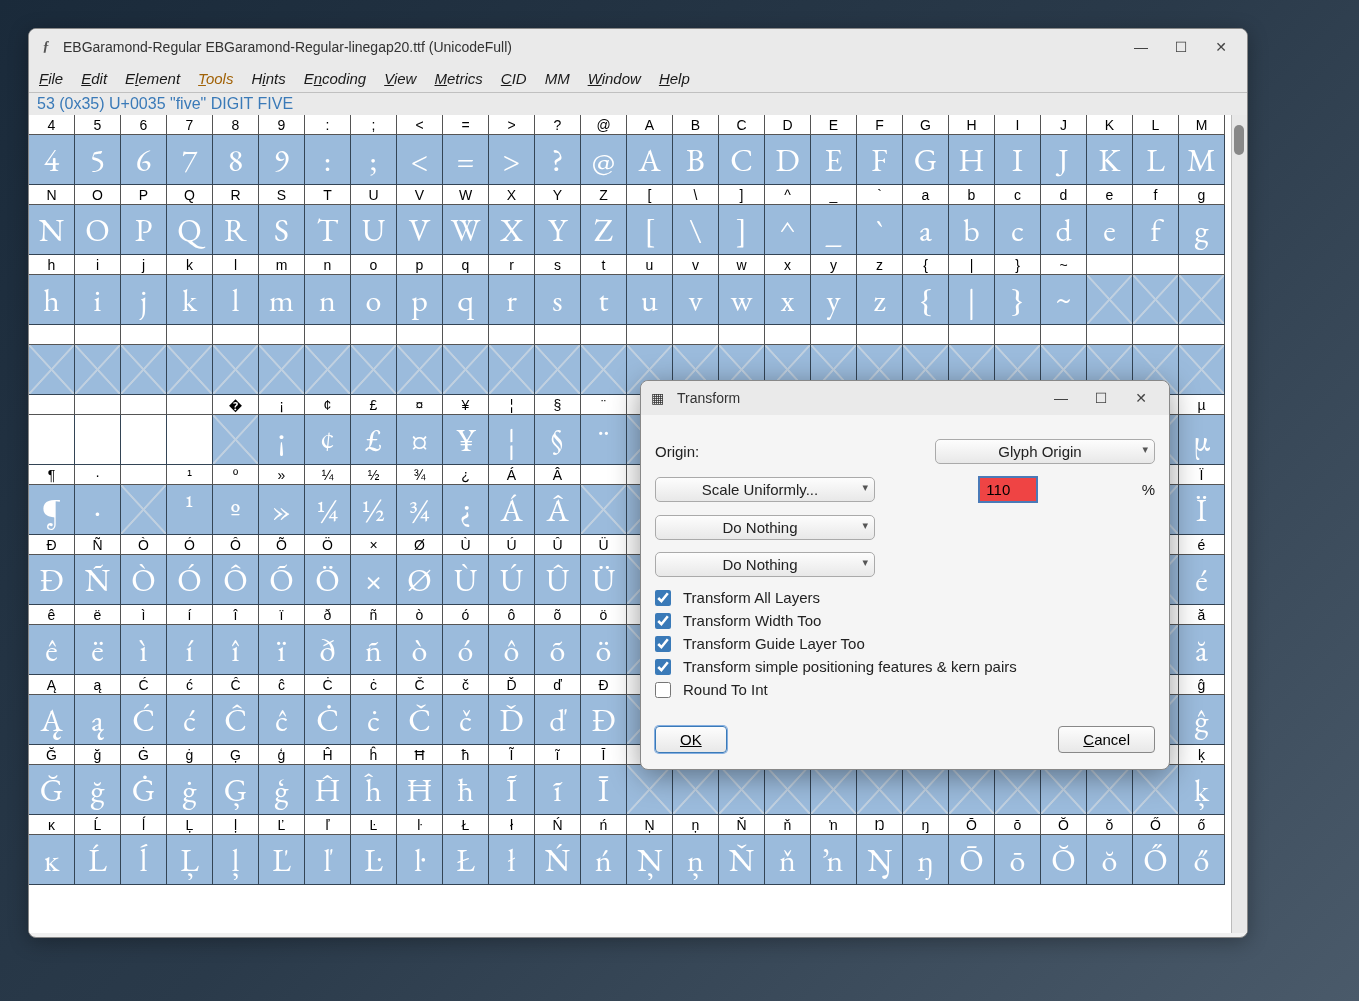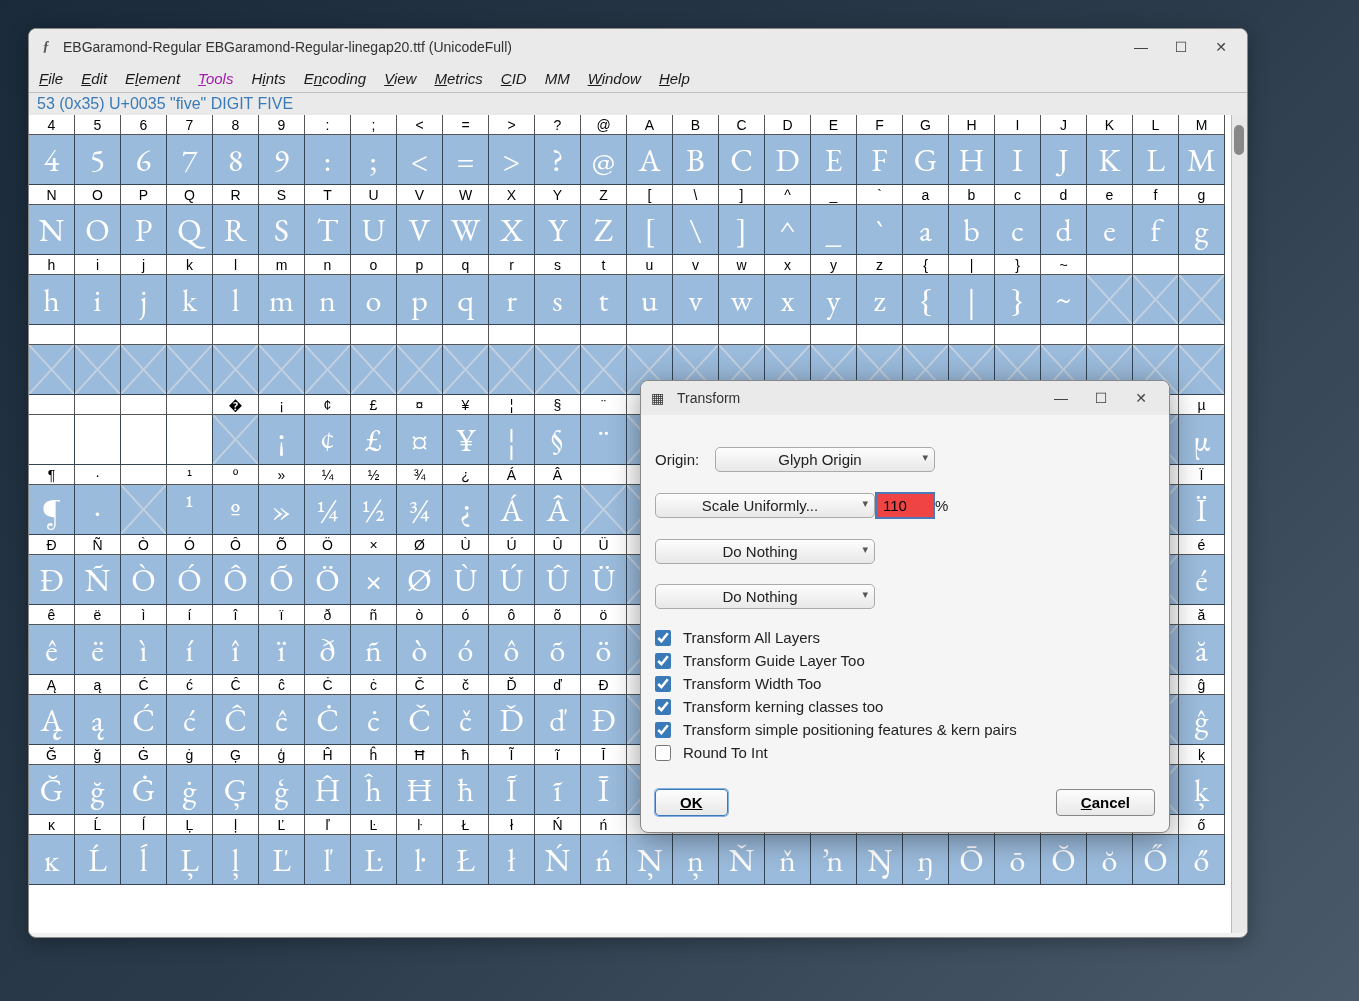--- a/index.html
+++ b/index.html
@@ -24,21 +24,21 @@
 .win-controls { display: flex; gap: 20px; padding-right: 8px; }
 .win-controls span { cursor: pointer; font-size: 14px; color: #444; width:20px; text-align:center;}
 .menubar {
   height: 28px; background: #eaeaea; display: flex; align-items: center;
   padding: 0 10px; gap: 18px; font-size: 15px; color: #1a1a1a;
   border-bottom: 1px solid #c0c0c0;
   font-style: italic;
 }
 .menubar span { cursor: pointer; }
 .menubar span u { text-decoration: underline; }
-.menubar .disabled { color: #a21caf; }
+.menubar .disabled { color: #a16207; }
 .status-line { padding: 2px 8px; font-size: 16px; color: #3a7ab8; background:#eaeaea; }
 .glyph-area { position: relative; overflow: hidden; height: calc(100% - 90px); background:#fff;}
 .glyph-row { display: flex; }
 .glyph-header { display: flex; }
 .glyph-cell-head {
   width: 46px; height: 20px; background: #fff; border: 1px solid #555;
   border-top:none; border-left:none;
   display:flex; align-items:center; justify-content:center;
   font-size: 14px; font-family: sans-serif; color:#000;
 }
@@ -67,34 +67,34 @@
   background:#f5f5f5; border:1px solid #888; border-radius:8px;
   box-shadow:0 6px 30px rgba(0,0,0,0.4); font-size:15px; color:#222;
 }
 .dialog .titlebar2 {
   height:34px; display:flex; align-items:center; padding:0 10px;
   font-size:14px; color:#333; background:#eaeaea; border-radius:8px 8px 0 0;
 }
 .dialog .titlebar2 .dlg-icon { width:18px; margin-right:8px; font-size:14px;}
 .dialog .titlebar2 .dlg-title { flex:1; }
 .dialog .body { padding:12px 14px; }
-.dlg-row { display:flex; align-items:center; margin:20px 0; }
+.dlg-row { display:flex; align-items:center; margin:12px 0;justify-content:space-between; }
 .dlg-label { width:60px; }
 .dlg-select {
   background: linear-gradient(#fdfdfd,#e8e8e8); border:1px solid #aaa;
   border-radius:5px; padding:3px 20px 3px 10px; position:relative;
   cursor:pointer; min-width:150px; text-align:center;
 }
 .dlg-select::after { content:"▾"; position:absolute; right:6px; font-size:11px; color:#555;}
 .dlg-input { border:2px solid #4a7ab8; padding:3px 6px; width:60px; font-size:15px; background:#ef4444;}
 .dlg-check { display:flex; align-items:center; gap:12px; margin:6px 0; }
 .dlg-check input { width:16px; height:16px; accent-color:#3a7ab8;}
 .dlg-buttons { display:flex; justify-content:space-between; padding:10px 14px 16px;}
 .dlg-btn { background:linear-gradient(#fdfdfd,#e8e8e8); border:1px solid #888;
-  border-radius:4px; padding:4px 24px; cursor:pointer; font-size:15px;font-weight:bold;}
+  border-radius:4px; padding:4px 24px; cursor:pointer; font-size:15px;}
 .dlg-btn.primary { border:1px solid #3a7ab8; box-shadow:0 0 0 1px #84aee0;}
 </style>
 </head>
 <body>
 
 <div class="main-window">
   <div class="titlebar">
     <span class="app-icon">ƒ</span>
     <span class="title">EBGaramond-Regular  EBGaramond-Regular-linegap20.ttf (UnicodeFull)</span>
     <div class="win-controls">
@@ -766,29 +766,25 @@
     </div>
     <div class="dlg-row">
       <span class="dlg-select" style="min-width:220px">Do Nothing</span>
     </div>
     <label class="dlg-check">
       <input type="checkbox" checked="" style="">
       <span>Transform All Layers</span>
     </label>
     <label class="dlg-check">
       <input type="checkbox" checked="" style="">
-      <span>Transform Guide Layer Too</span>
-    </label>
-    <label class="dlg-check">
-      <input type="checkbox" checked="" style="">
       <span>Transform Width Too</span>
     </label>
     <label class="dlg-check">
       <input type="checkbox" checked="" style="">
-      <span>Transform kerning classes too</span>
+      <span>Transform Guide Layer Too</span>
     </label>
     <label class="dlg-check">
       <input type="checkbox" checked="" style="">
       <span>Transform simple positioning features &amp; kern pairs</span>
     </label>
     <label class="dlg-check">
       <input type="checkbox" style="">
       <span>Round To Int</span>
     </label>
   </div>

